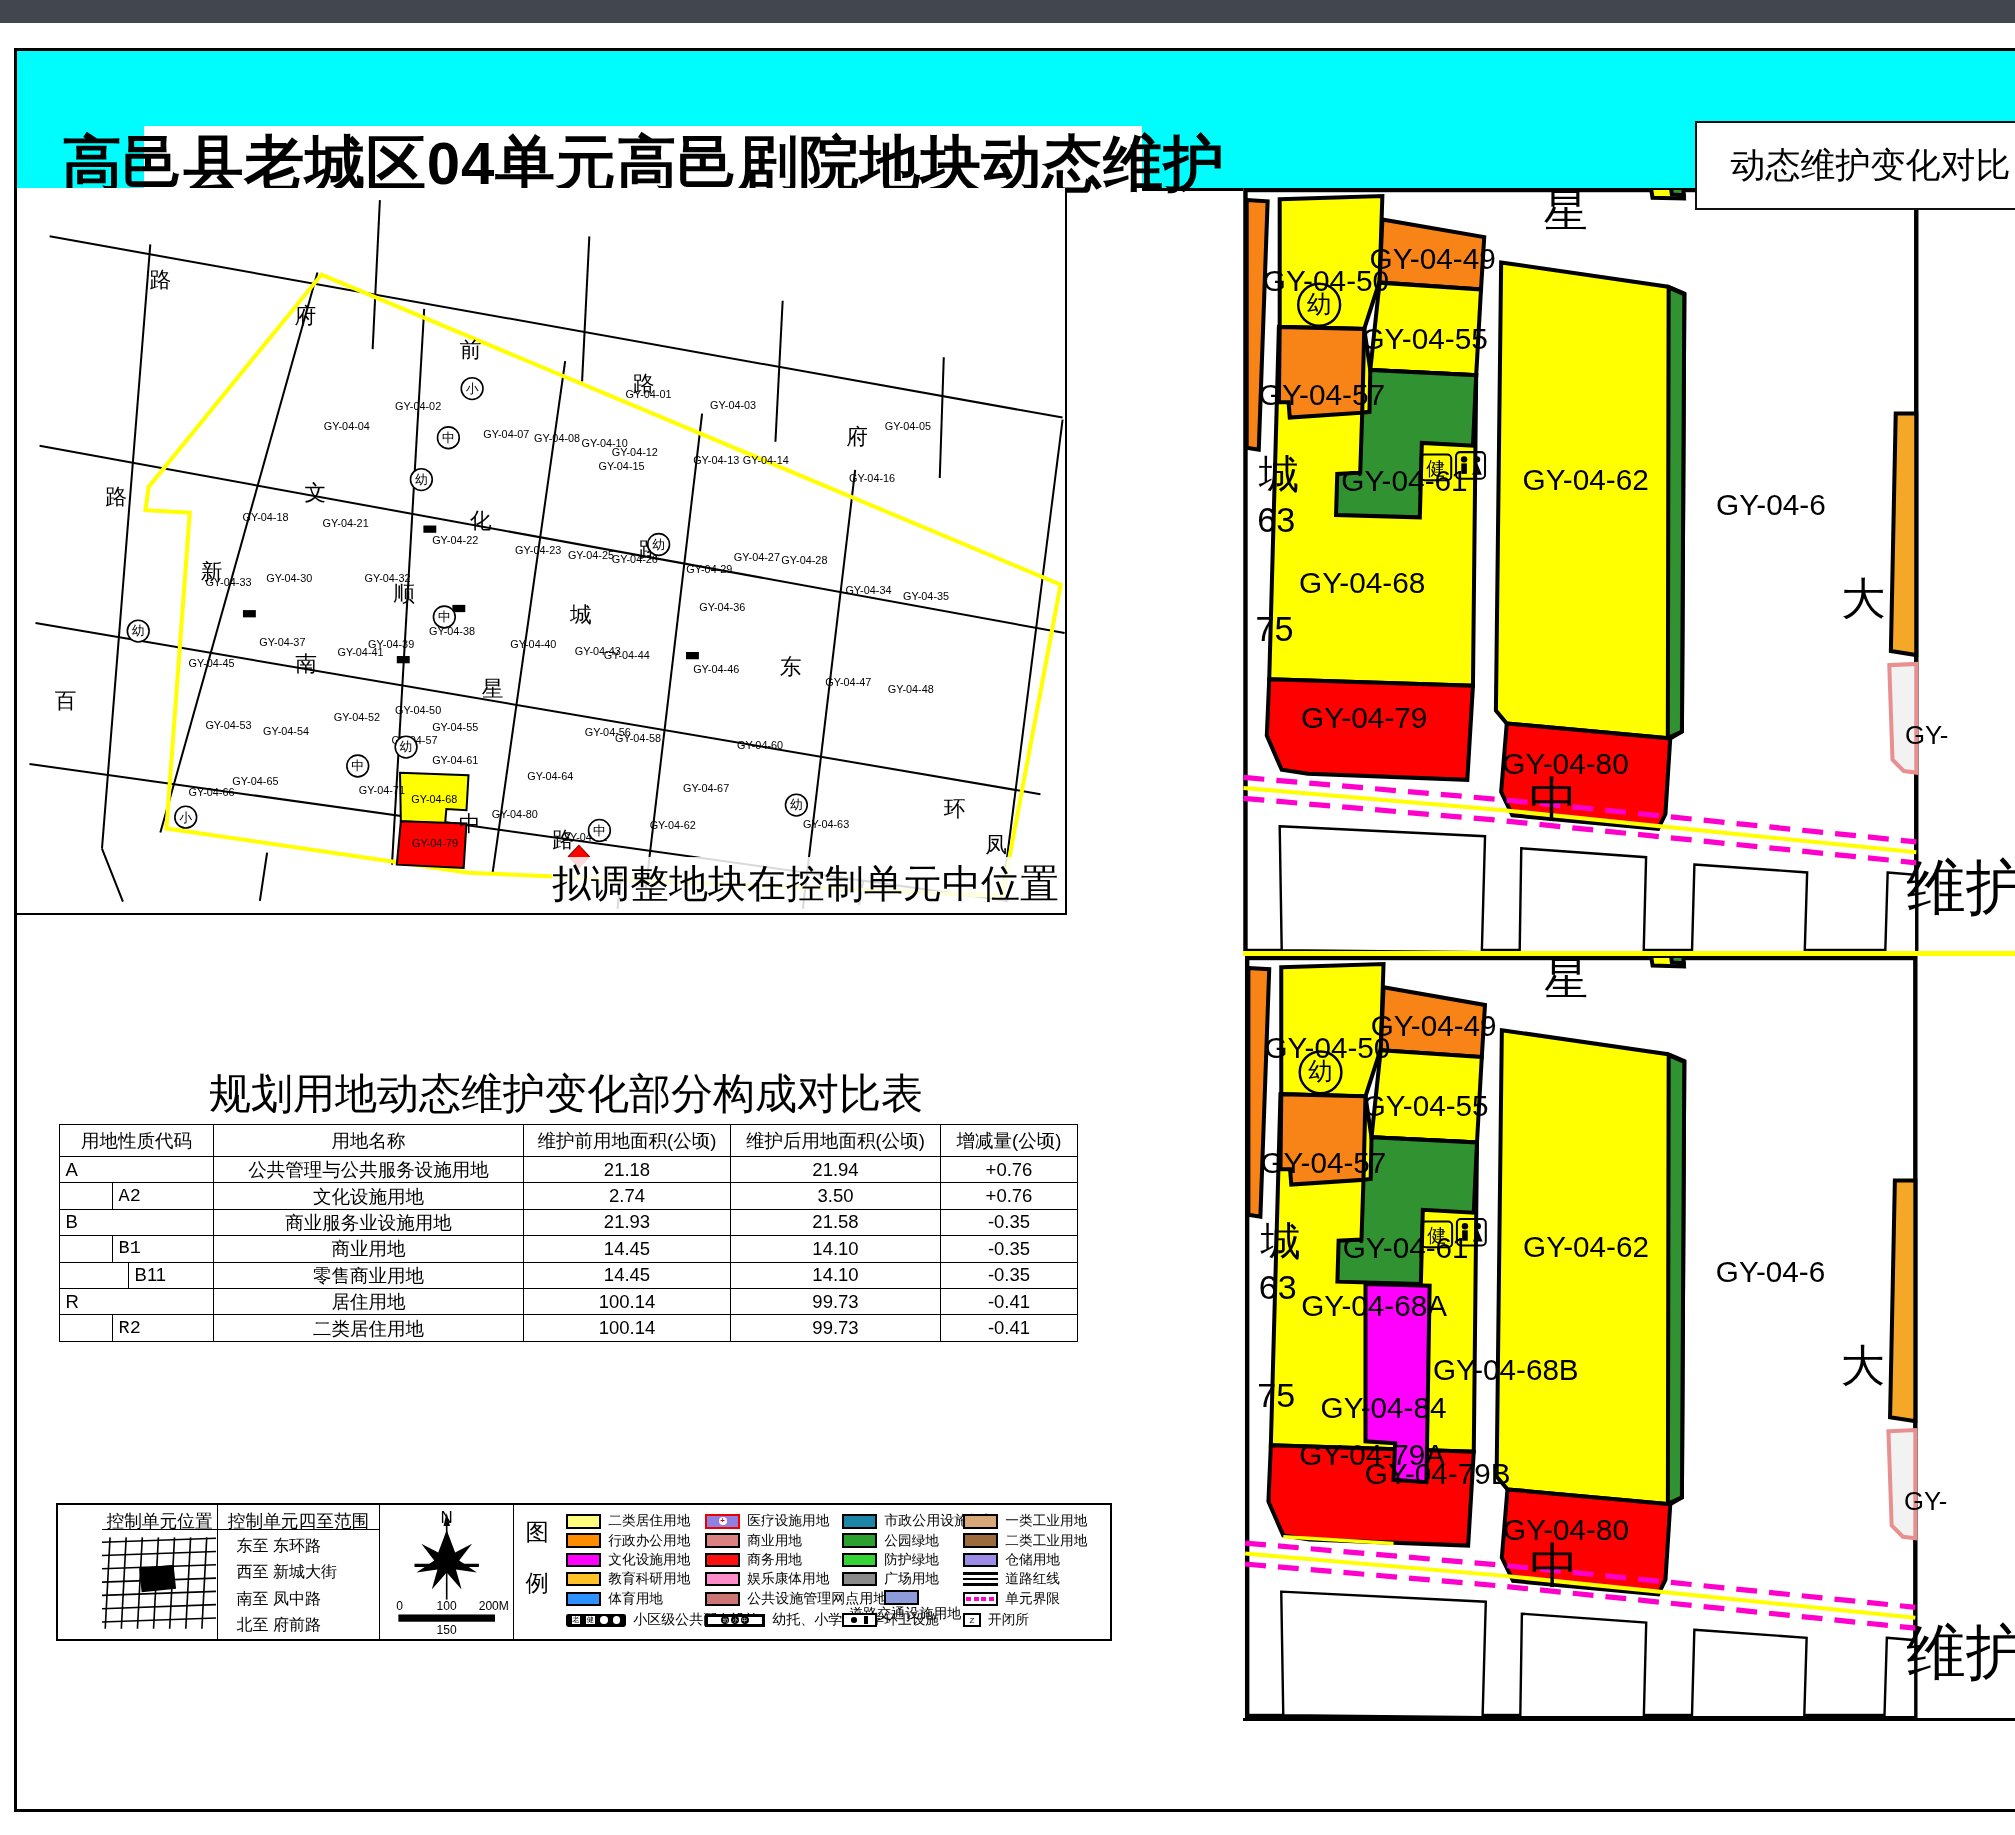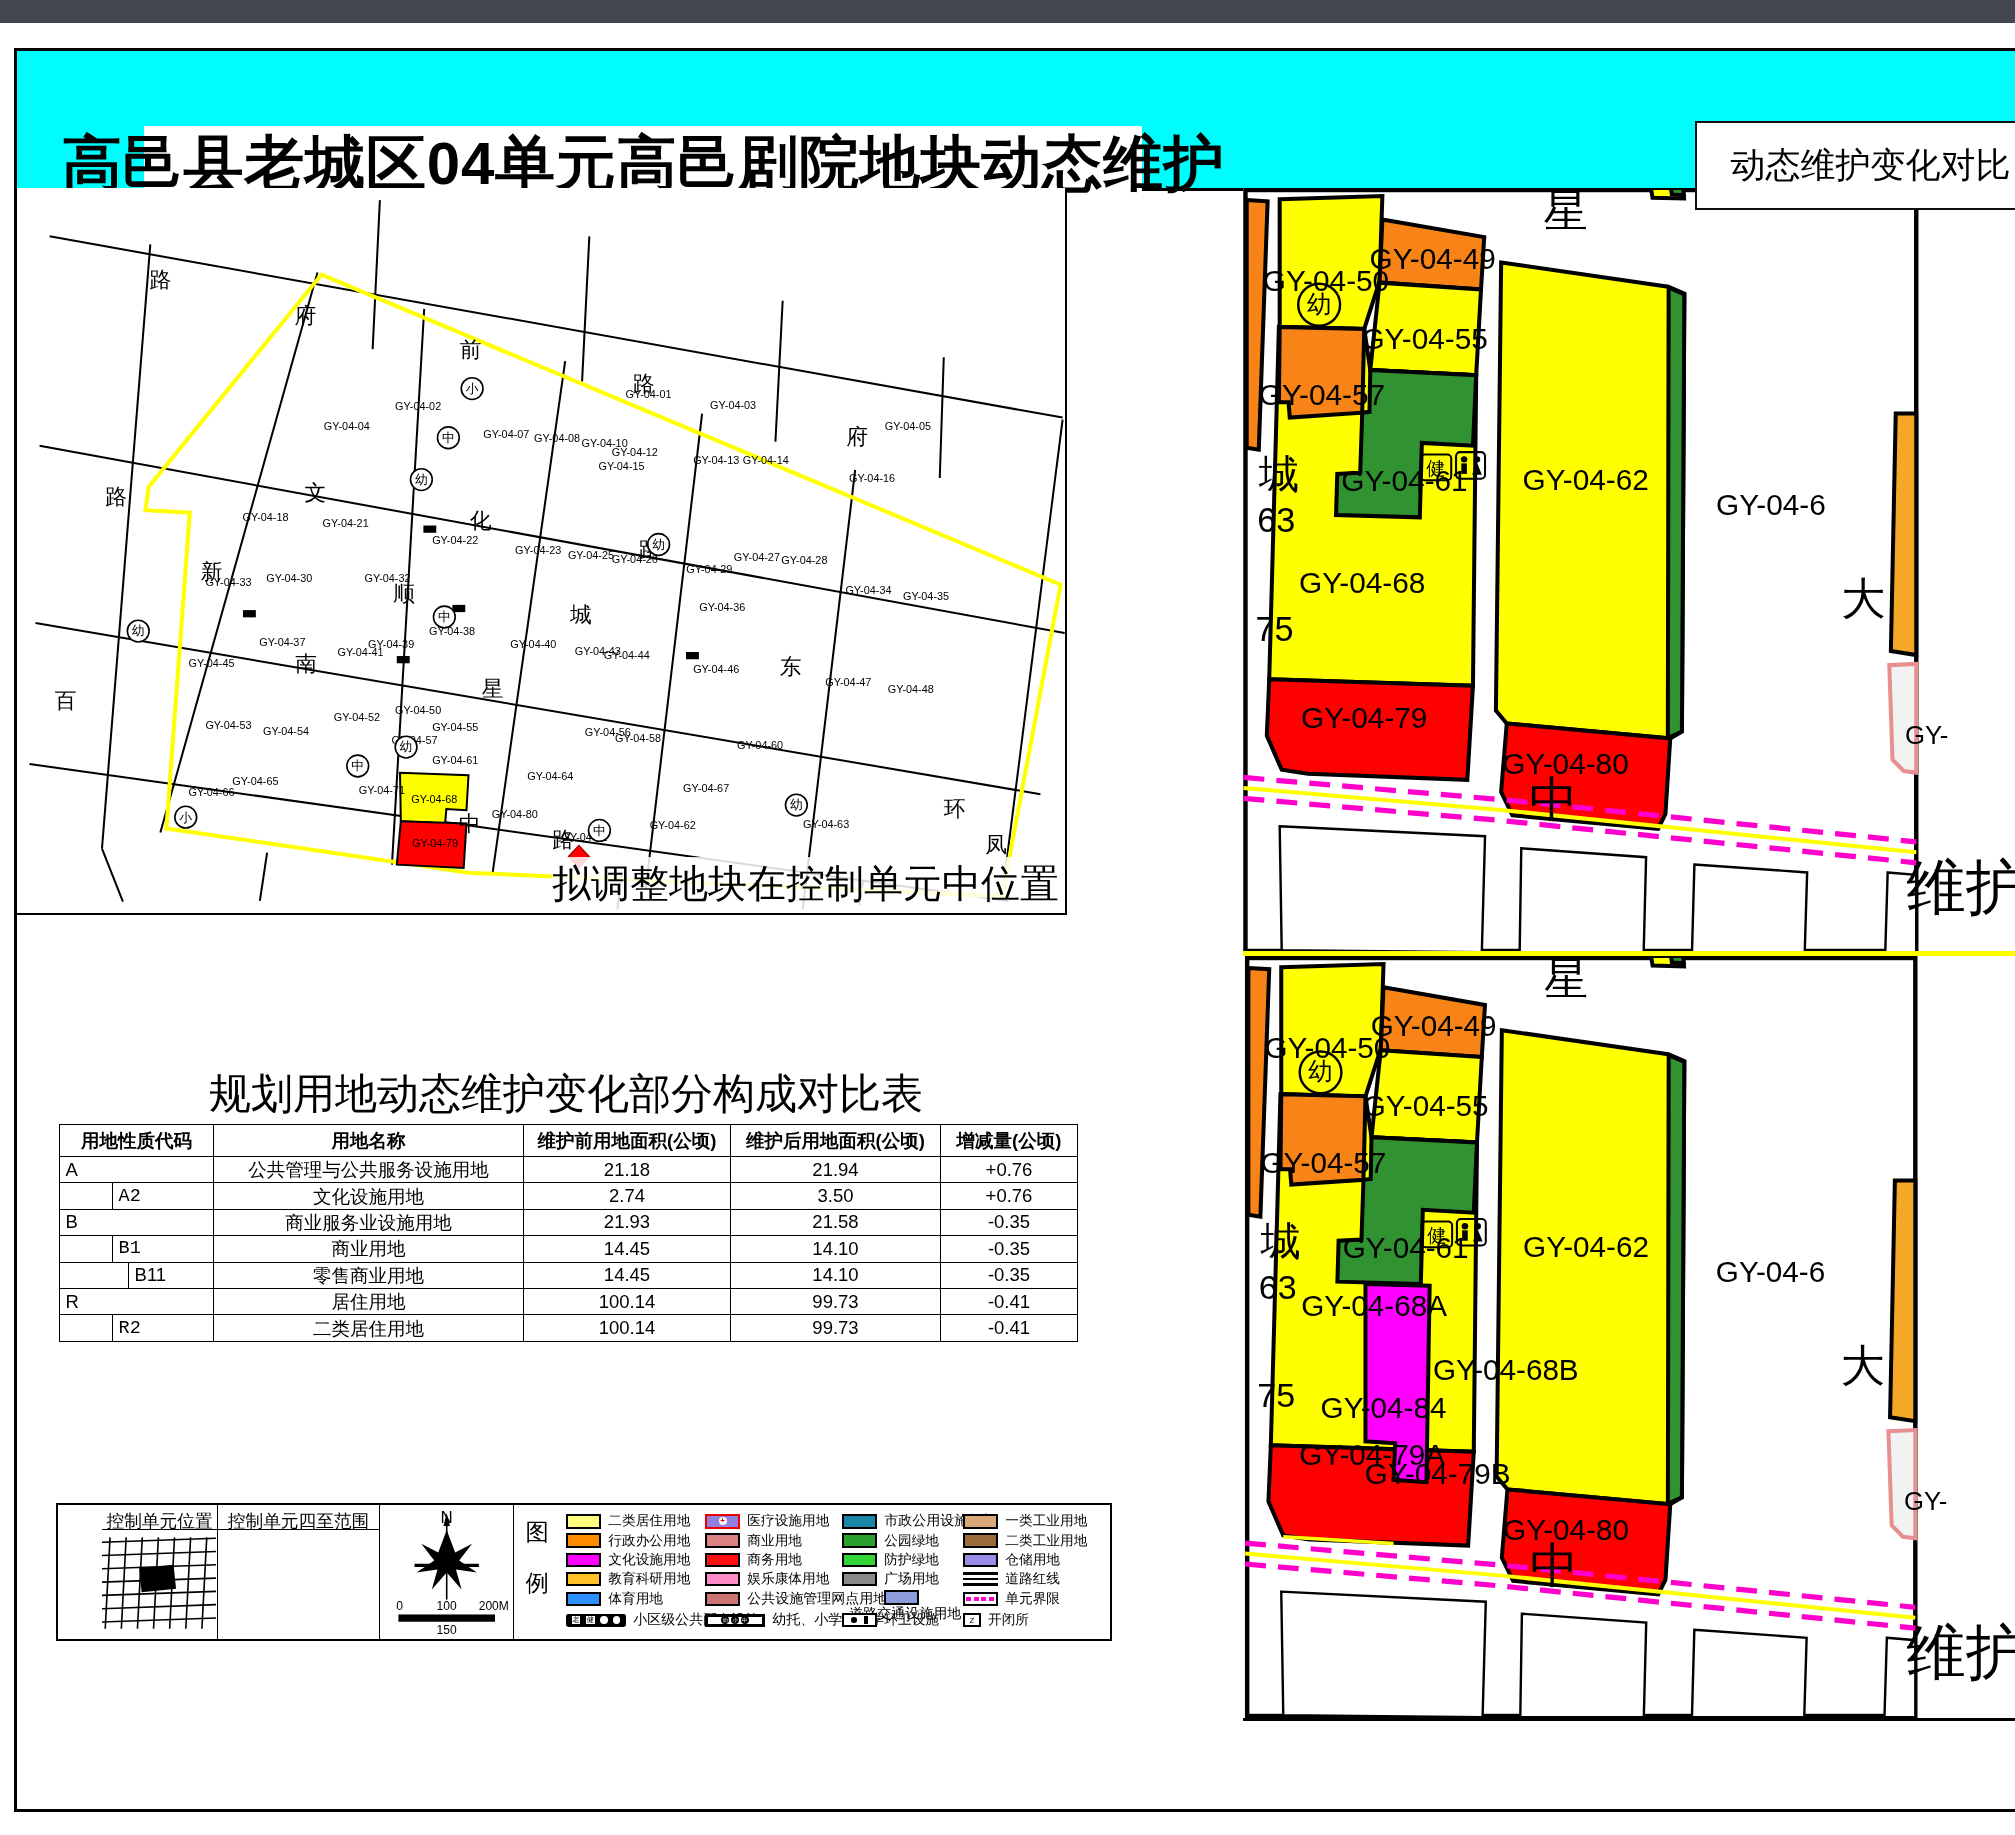--- a/index.html
+++ b/index.html
@@ -13,21 +13,21 @@
   #title-box div{width:100%;height:100%;display:flex;align-items:center;justify-content:center;
        font-size:60px;font-weight:bold;letter-spacing:0.8px;white-space:nowrap;}
   #compare-box{left:1695px;top:121px;width:347px;height:85px;background:#fff;border:2px solid #111;z-index:5;}
   #compare-box div{width:100%;height:100%;display:flex;align-items:center;justify-content:center;font-size:35px;}
   #overview{left:17.3px;top:188px;width:1048px;height:725px;border-right:2.8px solid #000;border-bottom:2.8px solid #000;background:#fff;}
   #overview svg{position:absolute;left:0;top:0;}
   #ov-caption{position:absolute;right:6.4px;bottom:2.4px;font-size:39px;white-space:nowrap;background:rgba(255,255,255,.85);}
   #table-title{left:56px;top:1066px;width:1020px;text-align:center;font-size:42px;white-space:nowrap;}
   table#cmp{position:absolute;left:59px;top:1124px;border-collapse:collapse;table-layout:fixed;width:1018px;}
   #cmp th,#cmp td{border:1.6px solid #000;font-size:18.5px;text-align:center;padding:0;overflow:hidden;white-space:nowrap;}
-  #cmp th{height:31px;font-weight:bold;}
+  #cmp th{height:31px;font-weight:normal;}
   #cmp td{height:25.4px;}
   #cmp .codecell{text-align:left;}
   .codebox{display:flex;align-items:center;height:100%;padding-left:5.6px;font-size:18.5px;}
   .lvl1{margin-left:52px;border-left:1.6px solid #000;font-family:Liberation Mono, monospace;}
   .lvl2{margin-left:68px;border-left:1.6px solid #000;}
   #infostrip{left:56px;top:1503px;width:1008px;height:134px;border:2px solid #000;display:flex;padding-left:44px;}
   .is-cell{position:relative;height:100%;box-sizing:border-box;}
   .is-head{text-align:center;font-size:17.7px;padding-top:4px;height:25px;box-sizing:border-box;border-bottom:1.6px solid #000;}
   #cell-loc{width:116px;border-right:1.6px solid #000;}
   #cell-bound{width:162px;border-right:1.6px solid #000;}
@@ -317,20 +317,26 @@
         <line x1="0" y1="162" x2="283" y2="152" stroke="#000" stroke-width="4"></line>
         <line x1="220" y1="18" x2="208" y2="245" stroke="#000" stroke-width="4"></line>
         <line x1="0" y1="195" x2="283" y2="185" stroke="#000" stroke-width="4"></line>
         <line x1="260" y1="18" x2="248" y2="245" stroke="#000" stroke-width="4"></line>
         <line x1="0" y1="228" x2="283" y2="218" stroke="#000" stroke-width="4"></line>
         <rect x="95" y="90" width="86" height="60" fill="#000" transform="rotate(-6 138 120)"></rect>
       </svg>
   </div>
   <div class="is-cell" id="cell-bound">
     <div class="is-head">控制单元四至范围</div>
+    <div id="bound-lines">
+        <div class="bline">东至 东环路</div>
+        <div class="bline">西至 新城大街</div>
+        <div class="bline">南至 凤中路</div>
+        <div class="bline">北至 府前路</div>
+      </div>
   </div>
   <div class="is-cell" id="cell-compass">
     <svg width="133" height="130" viewBox="0 0 329 323" id="compass-svg">
         <text x="165" y="45" font-size="42" text-anchor="middle" fill="#000">N</text>
         <line x1="165" y1="52" x2="165" y2="235" stroke="#000" stroke-width="4"></line>
         <polygon points="165,20 157,52 173,52"></polygon>
         <line x1="85" y1="150" x2="245" y2="150" stroke="#000" stroke-width="8"></line>
         <polygon points="165,62 186,118 228,96 196,138 240,168 188,160 202,210 165,168 128,210 142,160 90,168 134,138 102,96 144,118" fill="#000"></polygon>
         <text x="48" y="262" font-size="30" text-anchor="middle" fill="#000">0</text>
         <text x="165" y="262" font-size="30" text-anchor="middle" fill="#000">100</text>

